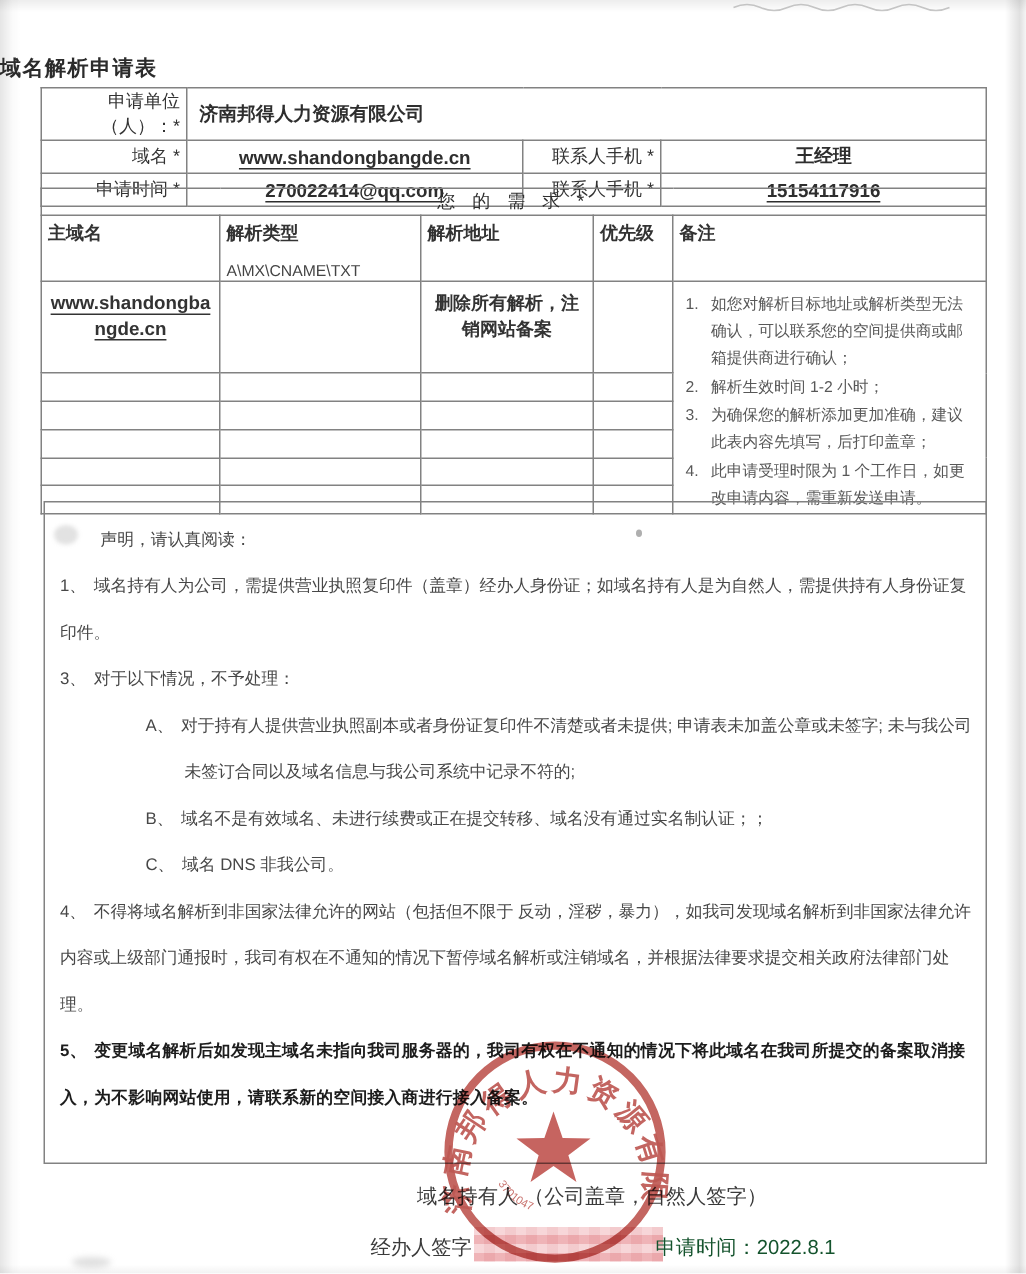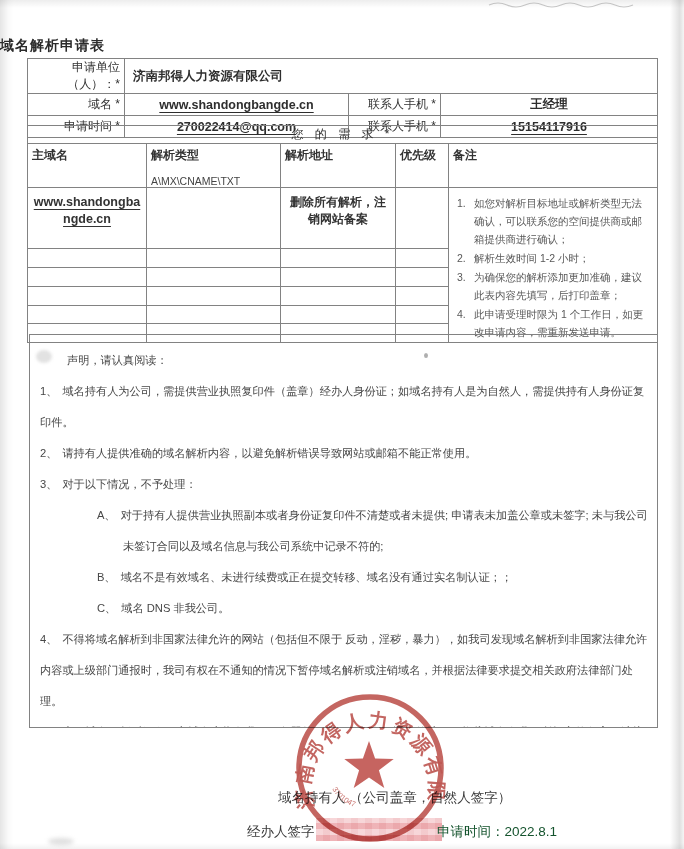--- a/index.html
+++ b/index.html
@@ -45,21 +45,21 @@
   .subtype{display:block;font-weight:normal;font-size:10.5px;margin-top:11px;color:#444;}
   .data-row td{height:52px;text-align:center;font-weight:bold;vertical-align:top;padding-top:6px;}
   .domain-cell{word-break:break-all;font-size:12.5px;line-height:17px;}
   .addr-cell{font-size:12px;line-height:17px;}
   .empty-row td{height:17px;}
   .remarks-cell{vertical-align:top;padding:5px 5px 0 8px;}
   .remark{display:flex;gap:4px;font-weight:normal;font-size:10.5px;line-height:18px;
     color:#585858;text-align:left;margin-bottom:1px;}
   .remark .rnum{flex:none;width:13px;}
 
-  .decl-box{position:absolute;left:29px;top:334px;width:629px;height:394px;
+  .decl-box{position:absolute;left:29px;top:334px;width:629px;height:442px;
     border:1px solid #828282;box-sizing:border-box;padding:10px 8px 0 10px;overflow:hidden;}
   .para{font-size:11.2px;line-height:31px;color:#474747;letter-spacing:0;}
   .para .num{margin-right:5px;}
   .intro{margin-left:22px;}
   .sub{margin-left:57px;padding-left:26px;text-indent:-26px;}
   .b5{font-weight:bold;color:#1c1c1c;letter-spacing:.2px;}
 
   .holder-line{position:absolute;left:238px;top:789px;font-size:13.5px;color:#3a3a3a;margin-left:40px;}
   .signer-label{position:absolute;left:247px;top:823px;font-size:13.5px;color:#3a3a3a;}
   .redaction{position:absolute;left:316px;top:818px;width:126px;height:23px;
@@ -193,23 +193,20 @@
       </tr>
 </tbody>
   </table>
 
 <div class="decl-box">
   <div class="para intro">
     <span class="num"></span><span>声明，请认真阅读：</span>
   </div>
   <div class="para">
     <span class="num">1、</span><span>域名持有人为公司，需提供营业执照复印件（盖章）经办人身份证；如域名持有人是为自然人，需提供持有人身份证复印件。</span>
-  </div>
-  <div class="para">
-    <span class="num">2、</span><span>请持有人提供准确的域名解析内容，以避免解析错误导致网站或邮箱不能正常使用。</span>
   </div>
   <div class="para">
     <span class="num">3、</span><span>对于以下情况，不予处理：</span>
   </div>
   <div class="para sub">
     <span class="num">A、</span><span>对于持有人提供营业执照副本或者身份证复印件不清楚或者未提供; 申请表未加盖公章或未签字; 未与我公司未签订合同以及域名信息与我公司系统中记录不符的;</span>
   </div>
   <div class="para sub">
     <span class="num">B、</span><span>域名不是有效域名、未进行续费或正在提交转移、域名没有通过实名制认证；；</span>
   </div>

